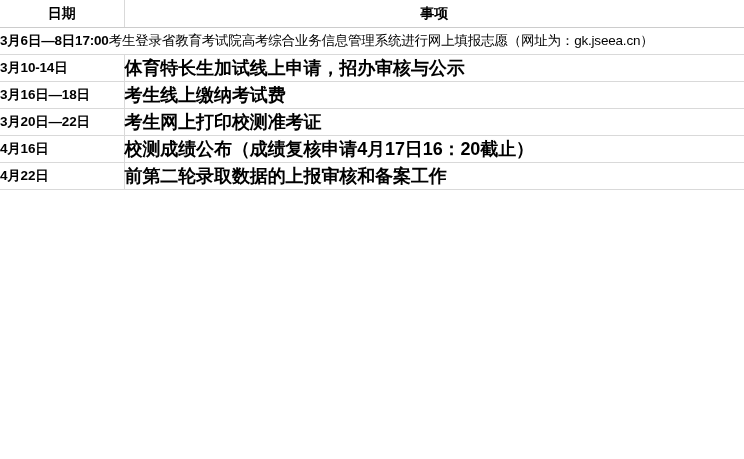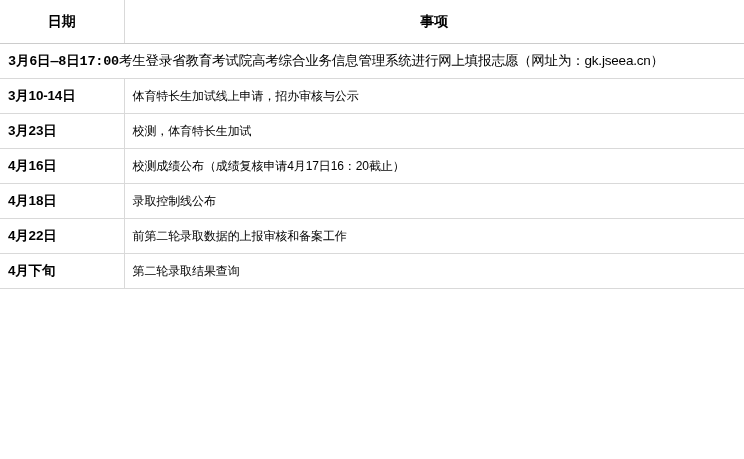--- a/index.html
+++ b/index.html
@@ -18,21 +18,21 @@
     width: 744px;
     border-collapse: collapse;
     table-layout: fixed;
   }
   table.schedule col.c-date { width: 124px; }
   table.schedule col.c-item { width: 620px; }
 
   table.schedule th,
   table.schedule td {
     border-bottom: 1px solid #d9d9d9;
-    padding: 8px;
+    padding: 0;
     vertical-align: middle;
   }
   table.schedule th {
     text-align: center;
     font-weight: bold;
     font-size: 14px;
     height: 27px;
     line-height: 27px;
     border-bottom: 1px solid #cccccc;
   }
@@ -42,37 +42,37 @@
   td.date-cell {
     font-weight: bold;
     font-size: 13.5px;
     text-align: left;
     padding-left: 4px;
     border-right: 1px solid #d9d9d9;
     white-space: nowrap;
     letter-spacing: -0.2px;
   }
   td.item-cell {
-    font-size: 12px;
+    font-size: 18px;
     text-align: left;
     padding-left: 8px;
     letter-spacing: -0.1px;
+    font-weight: bold;
   }
   tr.row { height: 27px; }
 
   
   td.wide-cell {
     font-size: 13.5px;
     text-align: left;
     padding-left: 4px;
     letter-spacing: -0.2px;
   }
   td.wide-cell .lead {
     font-weight: bold;
-    font-family: Liberation Mono, monospace;
   }
 </style>
 </head>
 <body>
 
 <table class="schedule">
   <colgroup>
     <col class="c-date">
     <col class="c-item">
   </colgroup>
@@ -84,33 +84,29 @@
   </thead>
   <tbody id="table-body">
       <tr class="row">
         <td class="wide-cell" colspan="2"><span class="lead">3月6日—8日17:00</span><span>考生登录省教育考试院高考综合业务信息管理系统进行网上填报志愿（网址为：gk.jseea.cn）</span></td>
       </tr>
       <tr class="row">
         <td class="date-cell">3月10-14日</td>
         <td class="item-cell">体育特长生加试线上申请，招办审核与公示</td>
       </tr>
       <tr class="row">
-        <td class="date-cell">3月23日</td>
-        <td class="item-cell">校测，体育特长生加试</td>
+        <td class="date-cell">3月16日—18日</td>
+        <td class="item-cell">考生线上缴纳考试费</td>
+      </tr>
+      <tr class="row">
+        <td class="date-cell">3月20日—22日</td>
+        <td class="item-cell">考生网上打印校测准考证</td>
       </tr>
       <tr class="row">
         <td class="date-cell">4月16日</td>
         <td class="item-cell">校测成绩公布（成绩复核申请4月17日16：20截止）</td>
       </tr>
       <tr class="row">
-        <td class="date-cell">4月18日</td>
-        <td class="item-cell">录取控制线公布</td>
-      </tr>
-      <tr class="row">
         <td class="date-cell">4月22日</td>
         <td class="item-cell">前第二轮录取数据的上报审核和备案工作</td>
-      </tr>
-      <tr class="row">
-        <td class="date-cell">4月下旬</td>
-        <td class="item-cell">第二轮录取结果查询</td>
       </tr>
     </tbody>
 </table>
 
 </body></html>

